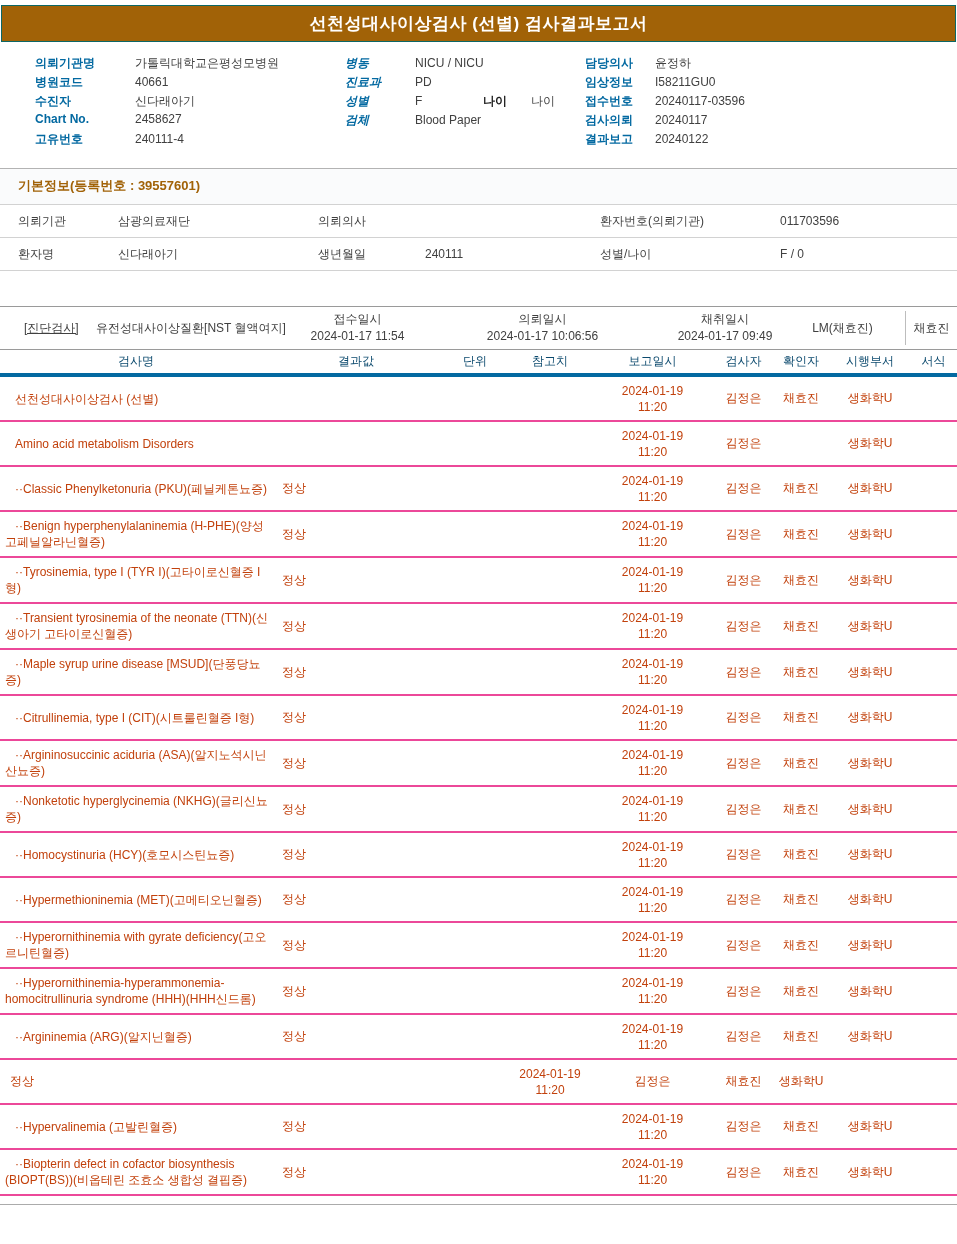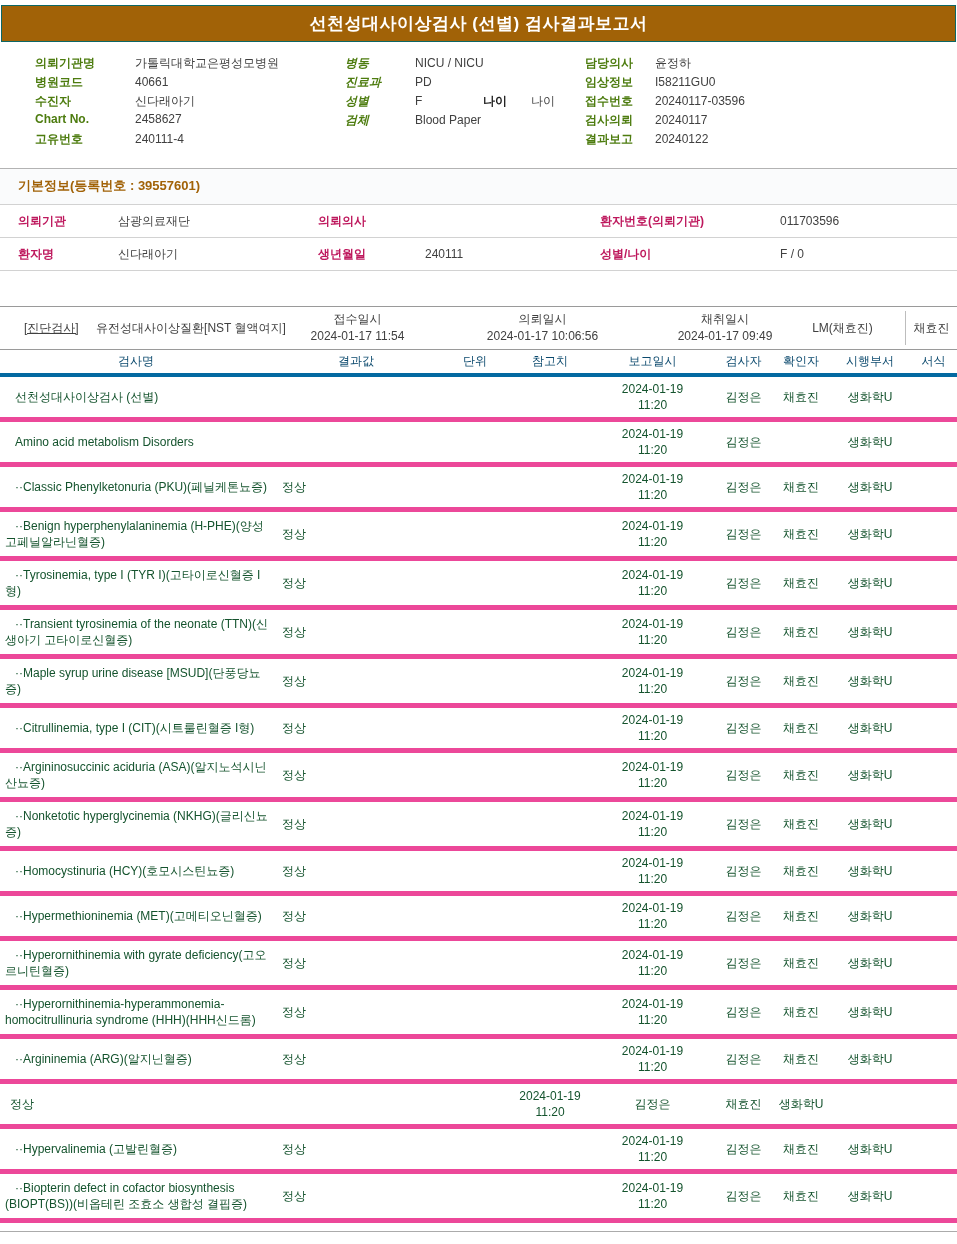--- a/index.html
+++ b/index.html
@@ -15,38 +15,38 @@
     background:#a16207; border:1px solid #0c6765;
     color:#fff; text-align:center; font-size:17px; font-weight:bold;
     letter-spacing:0.5px;
   }
   
   .hdr { display:flex; padding:13px 0 12px 35px; }
   .hdr-col-left  { width:310px; }
   .hdr-col-mid   { width:240px; }
   .hdr-col-right { flex:1; }
   .hdr-row { height:19px; font-size:12px; white-space:nowrap; }
-  .hlabel { display:inline-block; font-weight:bold; color:#4d7c0f; }
+  .hlabel { display:inline-block; font-weight:bold; color:#0369a1; }
   .hdr-col-left  .hlabel { width:100px; }
   .hdr-col-mid   .hlabel { width:70px;font-style:italic; }
   .hdr-col-right .hlabel { width:70px; }
   .hdr-col-mid .hvalue  { display:inline-block; width:68px; }
   .hlabel2 { display:inline-block; width:48px; font-weight:bold; color:#1d1d1d; }
   
   .section-title {
     margin-top:6px; padding:8px 0 9px 18px;
     border-top:1px solid #b3b3b3; border-bottom:1px solid #d2d2d2;
     background:#fafbfc; color:#a16207; font-size:13px; font-weight:bold;
   }
   .binfo-row {
     display:grid; grid-template-columns:100px 200px 107px 175px 180px 1fr;
     padding-left:18px; height:33px; align-items:center;
     border-bottom:1px solid #d2d2d2; font-size:12px;
   }
-  .blabel { font-weight:bold; color:#be185d; }
+  .blabel { font-weight:normal; color:#404040; }
   
   .diag {
     margin-top:35px; min-height:42px; padding:4px 0;
     display:grid; grid-template-columns:82px 218px 115px 255px 110px 125px 52px;
     align-items:center; font-size:12px;
     border-top:1px solid #9a9a9a; border-bottom:1px solid #9a9a9a;
   }
   .diag .tag { padding-left:24px;text-decoration:underline; }
   .diag .dname { text-align:center; line-height:15px; padding:0 6px; }
   .diag .dcol { text-align:center; line-height:17px; }
@@ -61,21 +61,21 @@
     grid-template-columns:272px 168px 70px 80px 125px 57px 58px 80px 47px;
     font-size:12px;
   }
   .rhead {
     height:27px; align-items:center; border-bottom:4px solid #0369a1;
     color:#0c4a6e; font-weight:normal;
   }
   .rhead > div { text-align:center; }
   .rrow {
     min-height:45px; align-items:center;
-    border-bottom:5px solid #ec4899; color:#14532d;
+    border-bottom:2px solid #ec4899; color:#c2410c;
   }
   .rrow .name { padding:6px 2px 6px 5px; text-indent:10px; line-height:16px; }
   .rrow .result { padding-left:10px; }
   .rrow .ctr { text-align:center; }
   .rrow .reported { display:flex; justify-content:center; }
   .rrow .reported span { display:block; width:76px; text-align:center; line-height:16px; }
   .page-end { margin-top:8px; border-top:1px solid #ababab; }
 </style>
 </head>
 <body>

